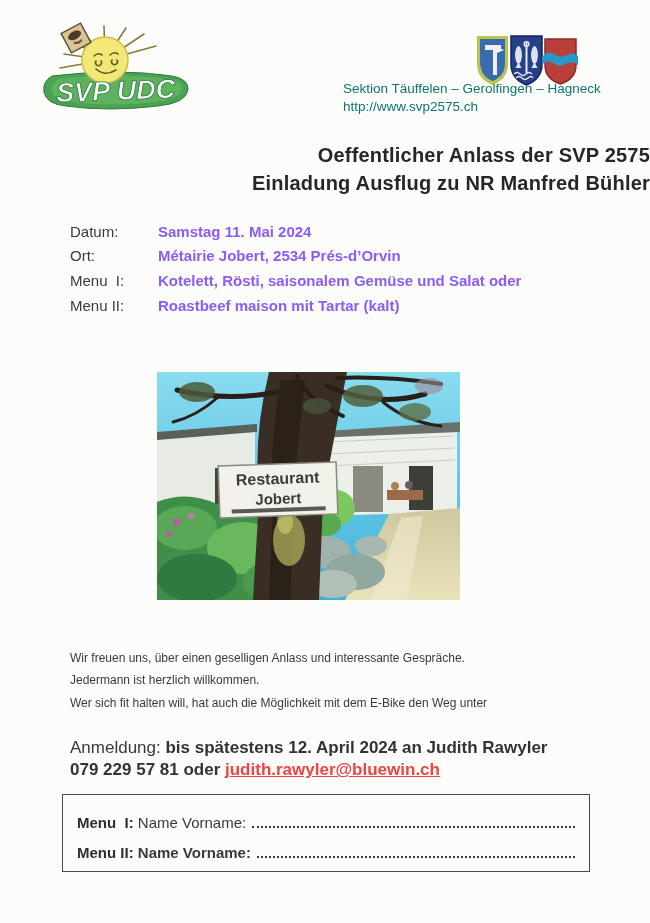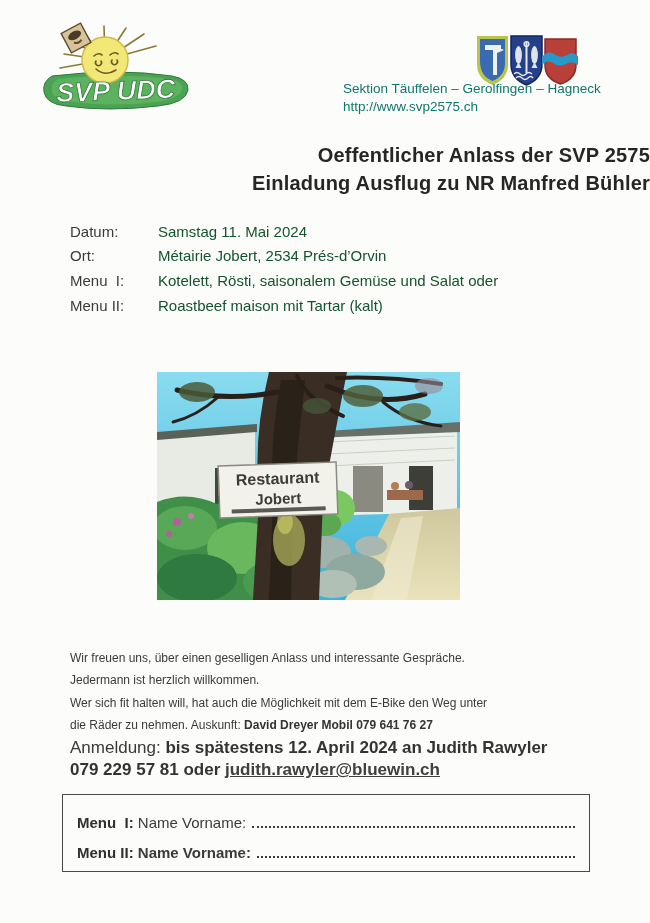--- a/index.html
+++ b/index.html
@@ -14,31 +14,31 @@
   .crests{position:absolute;left:476px;top:35px;width:102px;height:52px;}
   .section-info{position:absolute;left:343px;top:80px;width:300px;
     color:#0f766e;font-size:13.5px;line-height:18px;}
   
   .title{position:absolute;left:0;top:141px;width:650px;text-align:right;
     font-weight:bold;font-size:20px;line-height:28px;color:#262626;letter-spacing:.2px;}
   
   .details{position:absolute;left:70px;top:219px;width:530px;font-size:15px;}
   .d-row{display:flex;height:24.6px;align-items:center;}
   .d-label{width:88px;flex:0 0 88px;white-space:pre;}
-  .d-value{font-weight:normal;color:#14532d;}
+  .d-value{font-weight:bold;color:#8b5cf6;}
   
   .photo{position:absolute;left:157px;top:372px;width:303px;height:228px;}
   .photo svg{display:block;width:100%;height:100%;}
   
   .body-text{position:absolute;left:70px;top:647px;width:520px;
     font-size:12px;line-height:22.4px;}
   .bold{font-weight:bold;color:#333;}
   .registration{position:absolute;left:70px;top:737px;width:520px;
     font-size:17px;line-height:22.4px;}
-  .email-link{color:#404040;font-weight:bold;text-decoration:underline;cursor:pointer;}
+  .email-link{color:#ef4444;font-weight:bold;text-decoration:underline;cursor:pointer;}
   
   .form-box{position:absolute;left:62px;top:794px;width:528px;height:78px;
     border:1.6px solid #4a4a4a;box-sizing:border-box;
     padding:16px 12px 10px 14px;display:flex;flex-direction:column;justify-content:space-between;
     background:#fcfcfa;}
   .f-row{display:flex;align-items:flex-end;font-size:15px;height:20px;}
   .f-menu{font-weight:bold;white-space:pre;color:#2f2f2f;}
   .f-name{white-space:pre;}
   .f-name.b{font-weight:bold;}
   .dotted{flex:1;border-bottom:2.2px dotted #3a3a3a;margin:0 2px 3px 6px;}
@@ -224,21 +224,20 @@
       </g>
 
       <rect x="0" y="0" width="303" height="228" fill="none" stroke="#caca c0" stroke-width="0"></rect>
     </svg>
   </div>
 
   <div class="body-text">
     <div>Wir freuen uns, über einen geselligen Anlass und interessante Gespräche.</div>
     <div>Jedermann ist herzlich willkommen.</div>
     <div>Wer sich fit halten will, hat auch die Möglichkeit mit dem E-Bike den Weg unter</div>
-    <div><span>die Räder zu nehmen. Auskunft: </span><span class="bold">David Dreyer Mobil 079 641 76 27</span></div>
   </div>
 
   <div class="registration">
     <div><span>Anmeldung: </span><span class="bold">bis spätestens 12. April 2024 an Judith Rawyler</span></div>
     <div><span class="bold">079 229 57 81 oder </span><a class="email-link">judith.rawyler@bluewin.ch</a></div>
   </div>
 
   <div class="form-box">
     <div class="f-row">
       <span class="f-menu">Menu  I: </span>

